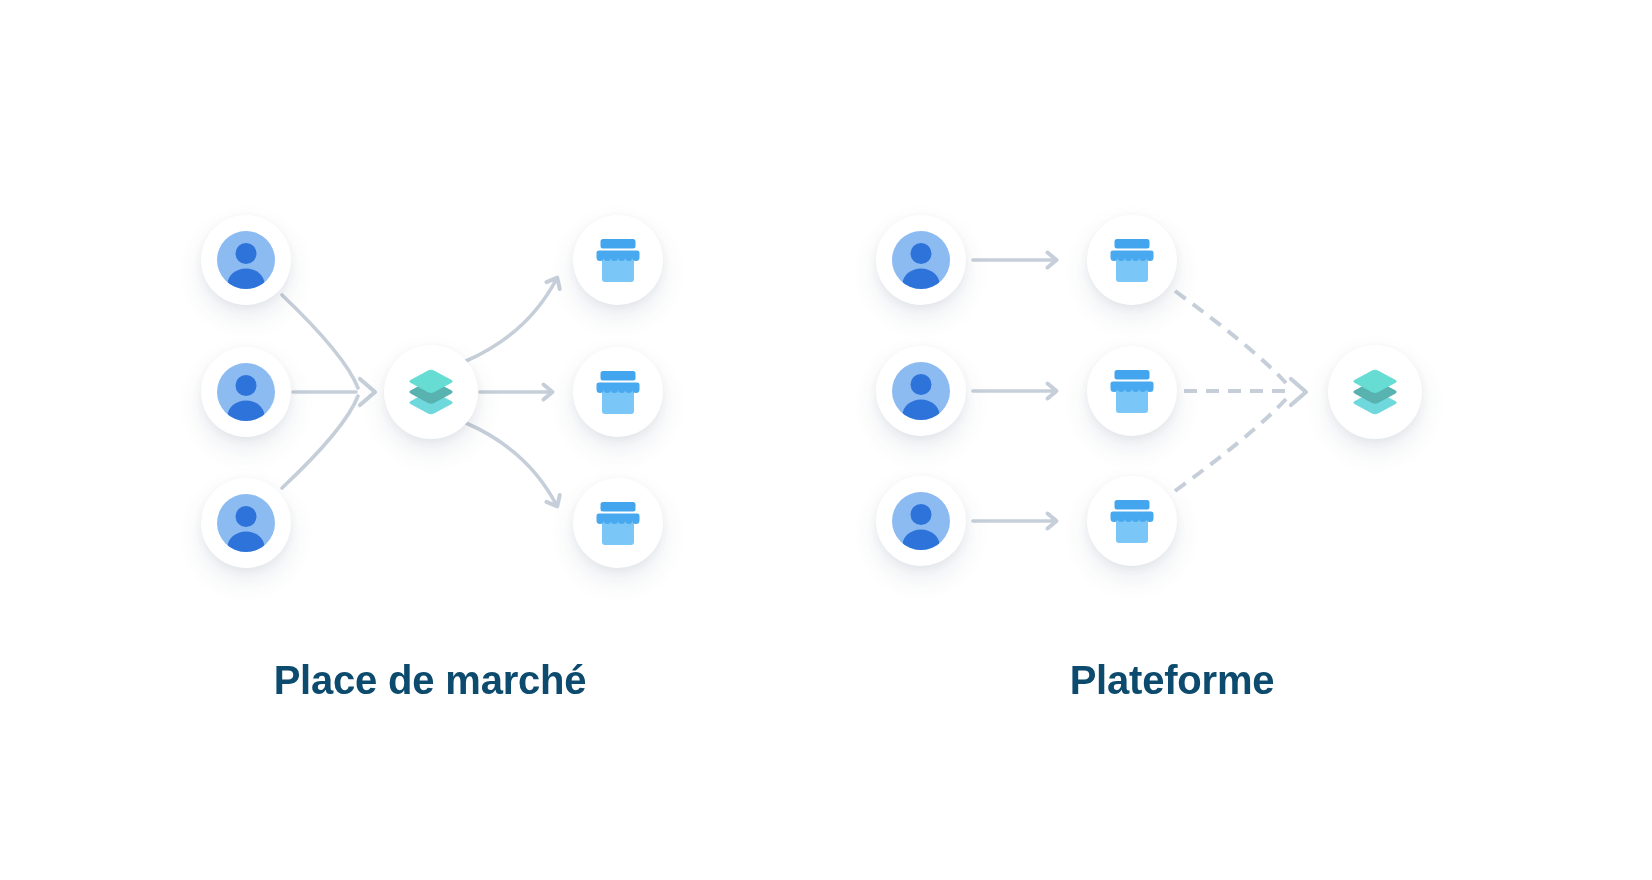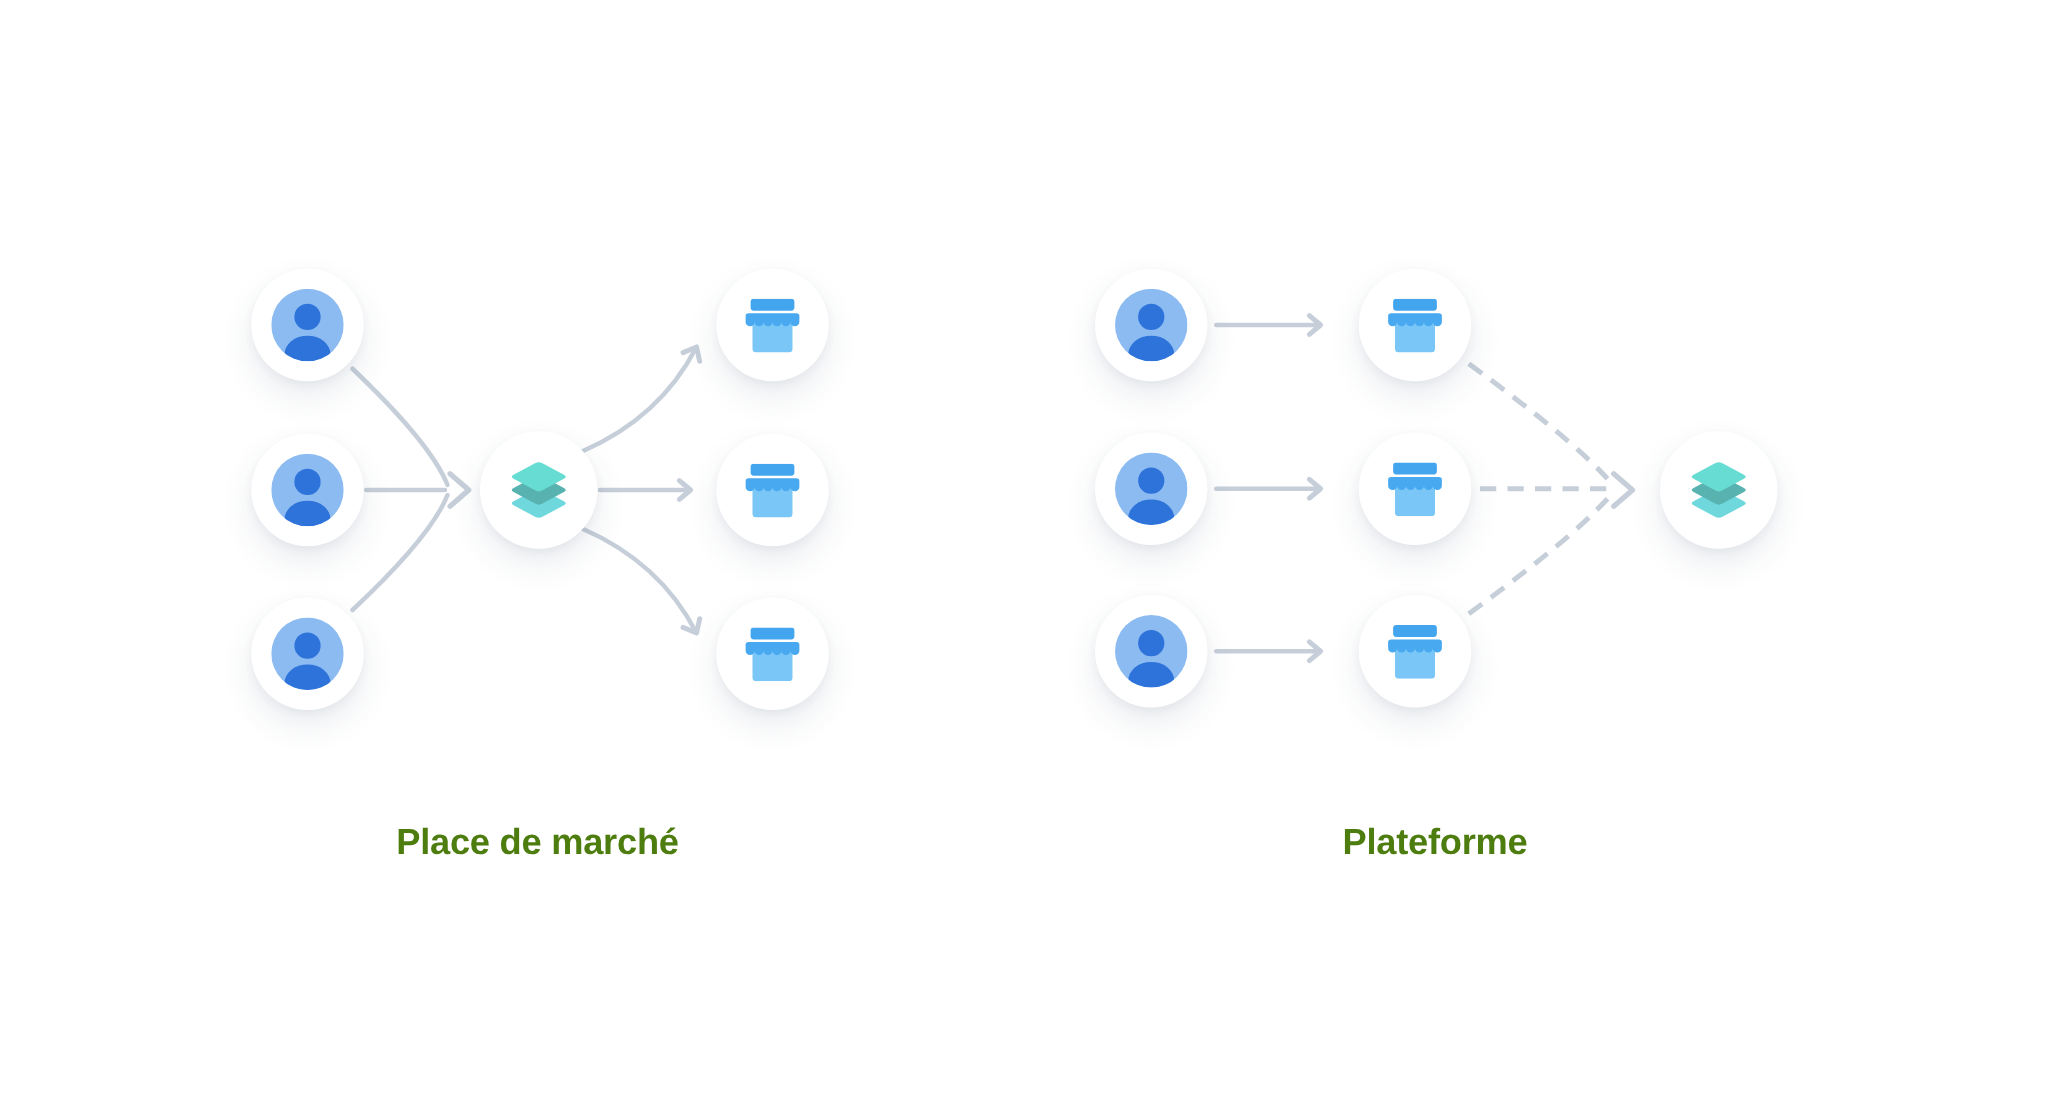--- a/index.html
+++ b/index.html
@@ -13,21 +13,21 @@
   .ahl{fill:none;stroke:#c6cfd9;stroke-width:4.2;stroke-linecap:round;stroke-linejoin:round;}
   .node{
     position:absolute;background:#ffffff;border-radius:50%;
     box-shadow:0 12px 26px rgba(45,70,100,.10),0 3px 8px rgba(45,70,100,.06);
     display:flex;align-items:center;justify-content:center;
   }
   .node.small{width:90px;height:90px;}
   .node.hub{width:94px;height:94px;}
   .title{
     position:absolute;width:640px;text-align:center;
-    font-size:29px;font-weight:700;color:#4d7c0f;letter-spacing:-0.2px;
+    font-size:40px;font-weight:700;color:#0c4a6e;letter-spacing:-0.2px;
   }
 </style>
 </head>
 <body>
 
 <div class="canvas">
 
   <svg width="0" height="0" style="position:absolute" aria-hidden="true">
     <defs>
       <marker id="ah" viewBox="0 0 16 24" refX="12" refY="12" markerWidth="16" markerHeight="24" orient="auto" markerUnits="userSpaceOnUse">
@@ -157,16 +157,16 @@
           <use href="#icon-store"></use>
         </svg>
     </div>
 
     <div class="node hub" style="left:1328px;top:345px">
       <svg width="52" height="52">
           <use href="#icon-layers"></use>
         </svg>
     </div>
 
-    <div class="title" style="left:828px;top:658px">Plateforme</div>
+    <div class="title" style="left:852px;top:658px">Plateforme</div>
   </div>
 
 </div>
 
 </body></html>

